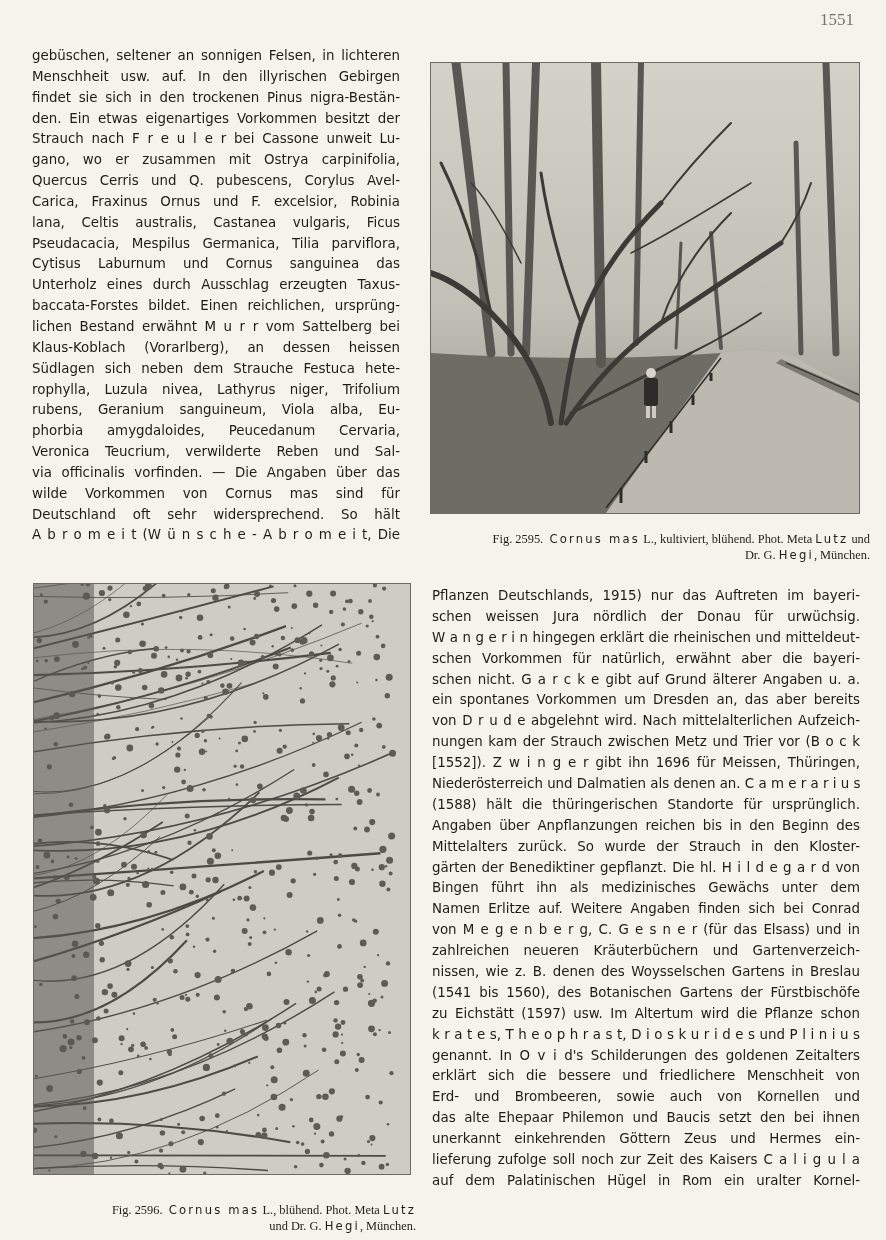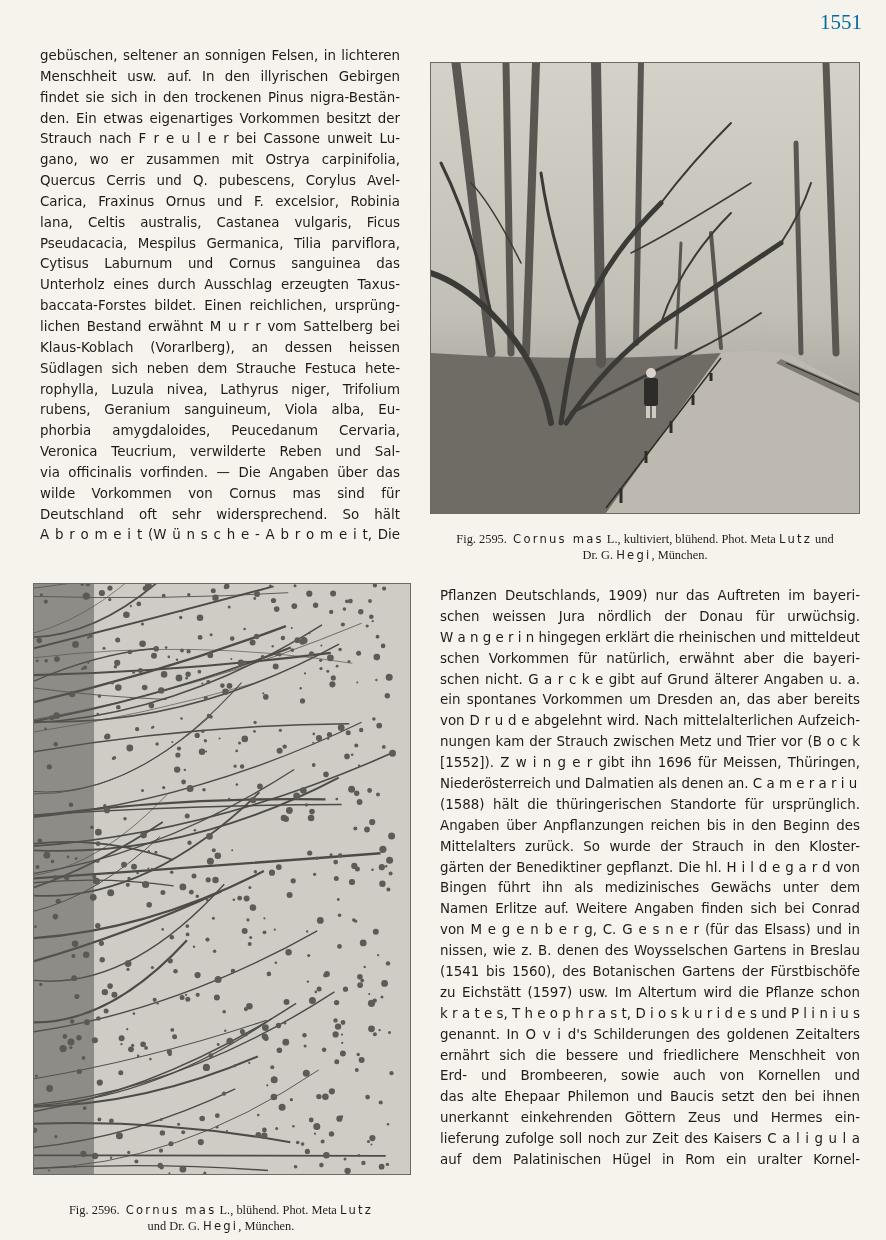--- a/index.html
+++ b/index.html
@@ -5,50 +5,50 @@
   html, body { margin: 0; padding: 0; }
   body {
     width: 886px; height: 1240px; overflow: hidden;
     background: #f6f3ec;
     font-family: "DejaVu Serif", serif;
     color: #1d1b18;
     position: relative;
   }
   .page-number {
     position: absolute; left: 820px; top: 10px;
-    font-family: "Liberation Serif", serif; font-size: 21px; color: #0369a1;
+    font-family: "Liberation Serif", serif; font-size: 17px; color: #737373;
   }
   .col {
     position: absolute;
     font-family: "DejaVu Sans", sans-serif;
     font-size: 13.4px;
     line-height: 20.9px;
     text-align: justify;
     text-align-last: justify;
     color: #1e1c19;
   }
-  .col .line { display: block; white-space: nowrap; overflow: hidden; text-align: justify; text-align-last: justify; margin-left: 8px; }
+  .col .line { display: block; white-space: nowrap; overflow: hidden; text-align: justify; text-align-last: justify; }
   .col-left { left: 32px; top: 46px; width: 368px; }
   .col-right { left: 432px; top: 586px; width: 428px; }
   .col-right .line { height: 20.9px; }
   .col-left .line { height: 20.85px; }
   .photo {
     position: absolute; background: #b9b6ae;
     border: 1px solid #6d6a64;
     overflow: hidden;
   }
   .fig1 { left: 430px; top: 62px; width: 428px; height: 450px; }
   .fig2 { left: 33px; top: 583px; width: 376px; height: 590px; }
   .photo svg { width: 100%; height: 100%; display: block; }
 
   .caption {
     position: absolute;
     font-family: "Liberation Serif", serif;
     font-size: 12.4px; line-height: 16px;
-    text-align: center; color: #1f1d1a;
+    text-align: right; color: #1f1d1a;
   }
   .cap1 { left: 420px; top: 531px; width: 450px; }
   .cap2 { left: 26px; top: 1202px; width: 390px; }
   .sp { letter-spacing: 2.2px; font-family: "DejaVu Sans", sans-serif; font-size: 11.6px; }
 </style>
 </head>
 <body>
 
 <div class="page-number">1551</div>
 
@@ -72,43 +72,44 @@
     <span class="line">rophylla, Luzula nivea, Lathyrus niger, Trifolium</span>
     <span class="line">rubens, Geranium sanguineum, Viola alba, Eu-</span>
     <span class="line">phorbia amygdaloides, Peucedanum Cervaria,</span>
     <span class="line">Veronica Teucrium, verwilderte Reben und Sal-</span>
     <span class="line">via officinalis vorfinden. — Die Angaben über das</span>
     <span class="line">wilde Vorkommen von Cornus mas sind für</span>
     <span class="line">Deutschland oft sehr widersprechend.  So hält</span>
     <span class="line">A b r o m e i t  (W ü n s c h e - A b r o m e i t,  Die</span>
   </div>
 <div class="col col-right" id="col-right">
-    <span class="line">Pflanzen Deutschlands, 1909) nur das Auftreten im bayeri-</span>
+    <span class="line">Pflanzen Deutschlands, 1915) nur das Auftreten im bayeri-</span>
     <span class="line">schen weissen Jura nördlich der Donau für urwüchsig.</span>
     <span class="line">W a n g e r i n hingegen erklärt die rheinischen und mitteldeut-</span>
     <span class="line">schen Vorkommen für natürlich, erwähnt aber die bayeri-</span>
     <span class="line">schen nicht.  G a r c k e gibt auf Grund älterer Angaben u. a.</span>
     <span class="line">ein spontanes Vorkommen um Dresden an, das aber bereits</span>
     <span class="line">von D r u d e abgelehnt wird. Nach mittelalterlichen Aufzeich-</span>
     <span class="line">nungen kam der Strauch zwischen Metz und Trier vor (B o c k</span>
     <span class="line">[1552]).  Z w i n g e r gibt ihn 1696 für Meissen, Thüringen,</span>
     <span class="line">Niederösterreich und Dalmatien als denen an.  C a m e r a r i u s</span>
     <span class="line">(1588) hält die thüringerischen Standorte für ursprünglich.</span>
     <span class="line">Angaben über Anpflanzungen reichen bis in den Beginn des</span>
     <span class="line">Mittelalters zurück.  So wurde der Strauch in den Kloster-</span>
     <span class="line">gärten der Benediktiner gepflanzt.  Die hl. H i l d e g a r d von</span>
     <span class="line">Bingen führt ihn als medizinisches Gewächs unter dem</span>
     <span class="line">Namen Erlitze auf.  Weitere Angaben finden sich bei Conrad</span>
     <span class="line">von M e g e n b e r g,  C. G e s n e r (für das Elsass) und in</span>
+    <span class="line">zahlreichen neueren Kräuterbüchern und Gartenverzeich-</span>
     <span class="line">nissen, wie z. B. denen des Woysselschen Gartens in Breslau</span>
     <span class="line">(1541 bis 1560), des Botanischen Gartens der Fürstbischöfe</span>
     <span class="line">zu Eichstätt (1597) usw.  Im Altertum wird die Pflanze schon</span>
     <span class="line">k r a t e s,  T h e o p h r a s t,  D i o s k u r i d e s  und  P l i n i u s</span>
     <span class="line">genannt.  In O v i d's Schilderungen des goldenen Zeitalters</span>
-    <span class="line">ernährt sich die bessere und friedlichere Menschheit von</span>
+    <span class="line">erklärt sich die bessere und friedlichere Menschheit von</span>
     <span class="line">Erd- und Brombeeren, sowie auch von Kornellen und</span>
     <span class="line">das alte Ehepaar Philemon und Baucis setzt den bei ihnen</span>
     <span class="line">unerkannt einkehrenden Göttern Zeus und Hermes ein-</span>
     <span class="line">lieferung zufolge soll noch zur Zeit des Kaisers C a l i g u l a</span>
     <span class="line">auf dem Palatinischen Hügel in Rom ein uralter Kornel-</span>
   </div>
 
 <div class="photo fig1">
   <svg viewBox="0 0 428 450" preserveAspectRatio="none">
     <defs>

